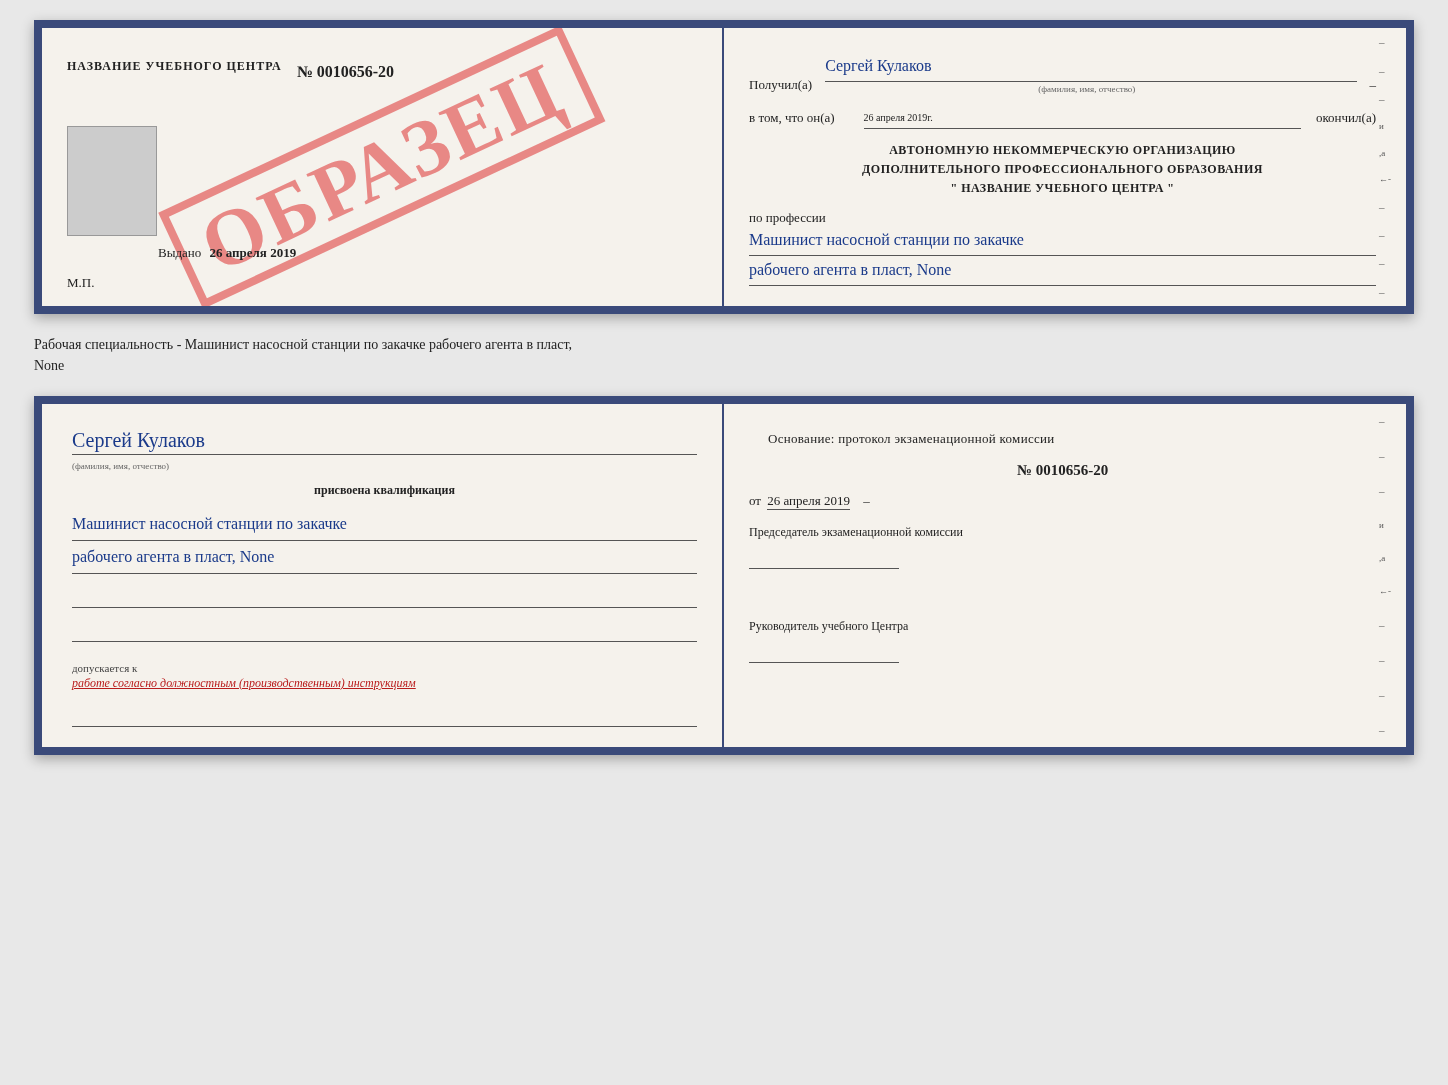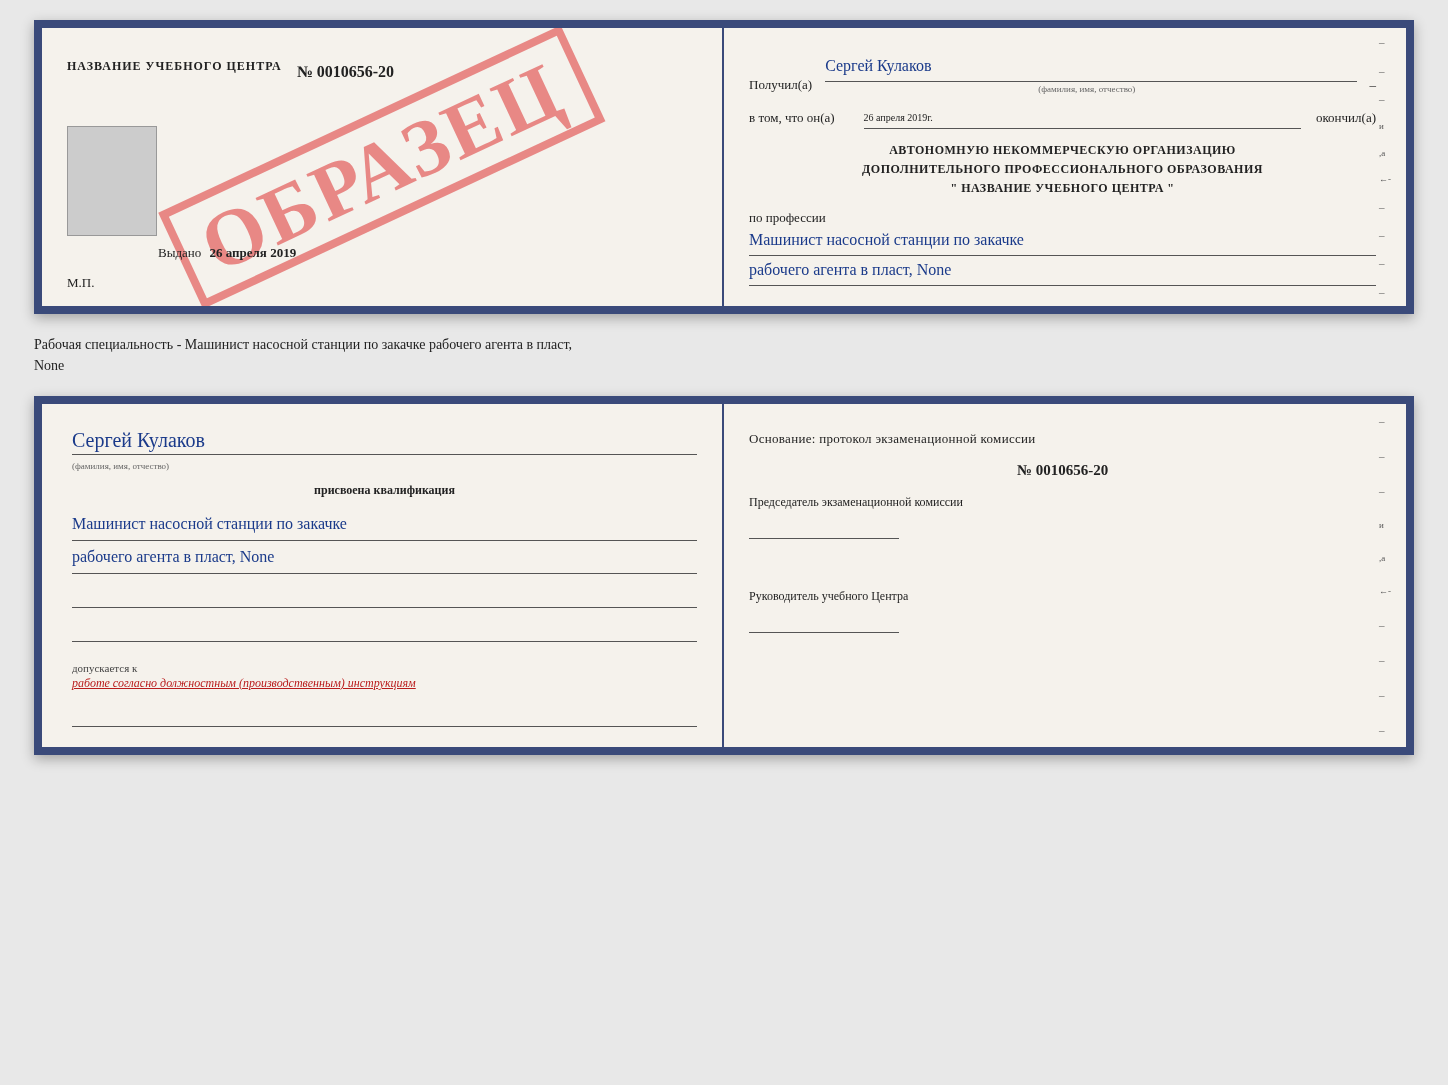--- a/index.html
+++ b/index.html
@@ -268,20 +268,21 @@
       display: block;
       line-height: 1.6;
     }
 
     .right-side-label {
       font-size: 13px;
       color: #222;
       font-weight: normal;
       letter-spacing: 0.3px;
       line-height: 1.5;
+      margin-left: 19px;
     }
 
     .protocol-number {
       text-align: center;
       font-size: 15px;
       font-weight: bold;
       color: #222;
     }
 
     .protocol-date {
@@ -443,20 +444,25 @@
       <span>–</span>
       <span>–</span>
       <span>–</span>
       <span>–</span>
     </div>
 
     <div class="right-side-label">Основание: протокол экзаменационной  комиссии</div>
 
     <div class="protocol-number">№  0010656-20</div>
 
+    <div class="protocol-date">
+      <span>от</span>
+      <span style="margin-left:3px; border-bottom:1px solid #555; padding-bottom:1px;">26 апреля 2019</span>
+      <span style="margin-left:10px;">–</span>
+    </div>
 
     <div class="signature-block">
       <span class="sig-label">Председатель экзаменационной комиссии</span>
       <span class="sig-line"></span>
     </div>
 
     <div style="height:20px;"></div>
 
     <div class="signature-block">
       <span class="sig-label">Руководитель учебного Центра</span>

